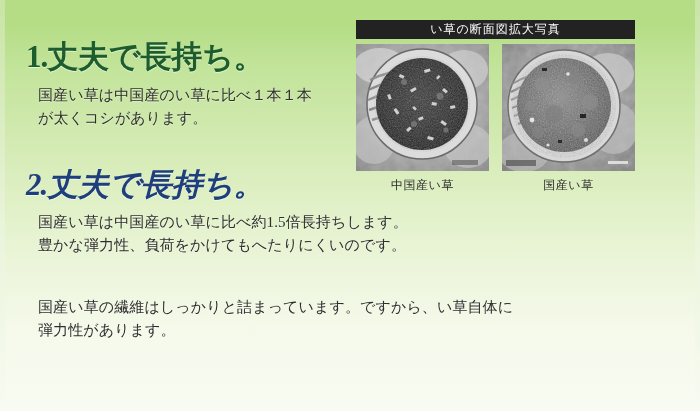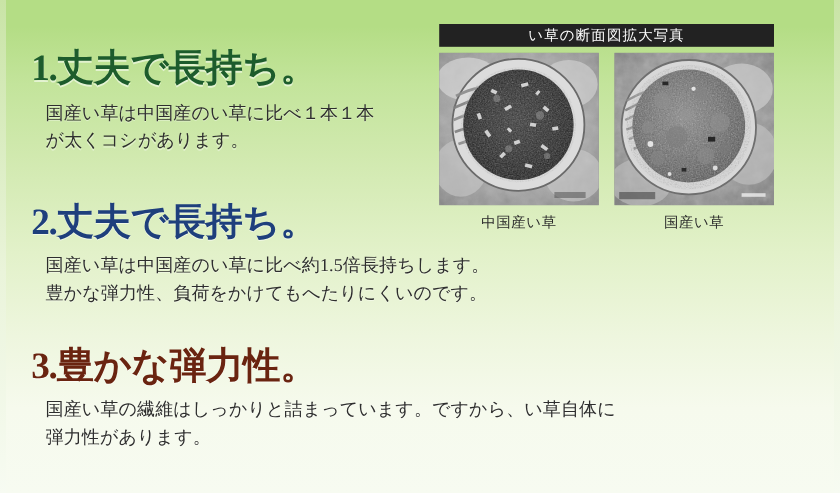--- a/index.html
+++ b/index.html
@@ -65,40 +65,40 @@
     line-height: 1.12;
     letter-spacing: -0.2px;
     white-space: nowrap;
     text-shadow: 0 1px 0 rgba(255,255,255,0.55);
   }
   .heading .num {
     font-family: "Liberation Serif", "DejaVu Serif", serif;
     letter-spacing: -1px;
   }
   .h-green { color: #1d5c2c; }
-  .h-blue  { color: #1e3f7c; }
+  .h-blue  { color: #1e3f7c; font-style: italic; }
   .h-brown { color: #6a2410; }
 
   .body-text {
     margin: 6px 0 0 12px;
     font-size: 15px;
     line-height: 1.52;
     color: #2e2e2e;
     white-space: pre-line;
     letter-spacing: 0.1px;
     text-shadow: 0 1px 0 rgba(255,255,255,0.4);
   }
   .section-1 .body-text { margin-top: 9px; }
   .section-2 .body-text { margin-top: 8px; }
   .section-3 .body-text { margin-top: 8px; }
 
   
   .photo-panel {
     position: absolute;
-    left: 366px;
+    left: 356px;
     top: 20px;
     width: 279px;
   }
 
   .panel-title {
     height: 19px;
     background: #222222;
     color: #ffffff;
     font-size: 12px;
     line-height: 19px;
@@ -153,21 +153,20 @@
 が太くコシがあります。</p>
     </div>
 
     <div class="section section-2">
       <h2 class="heading h-blue"><span class="num">2.</span><span>丈夫で長持ち。</span></h2>
       <p class="body-text">国産い草は中国産のい草に比べ約1.5倍長持ちします。
 豊かな弾力性、負荷をかけてもへたりにくいのです。</p>
     </div>
 
     <div class="section section-3">
-      <h2 class="heading h-brown"><span class="num">3.</span><span>豊かな弾力性。</span></h2>
       <p class="body-text">国産い草の繊維はしっかりと詰まっています。ですから、い草自体に
 弾力性があります。</p>
     </div>
 
     <div class="photo-panel">
 
       <div class="panel-title">い草の断面図拡大写真</div>
 
       <div class="photo-row">
 

